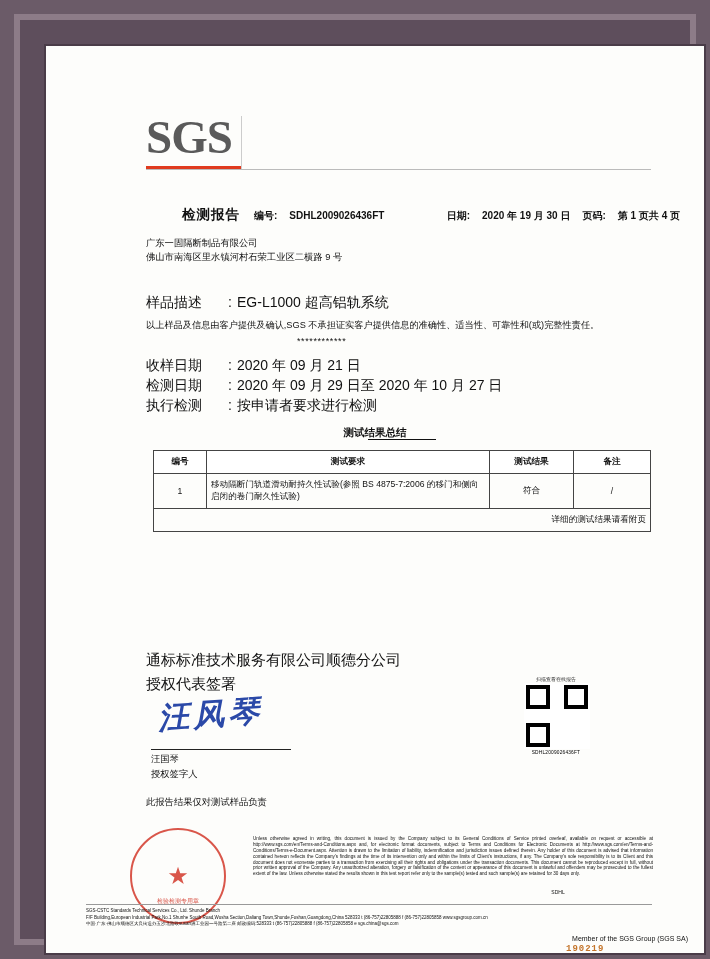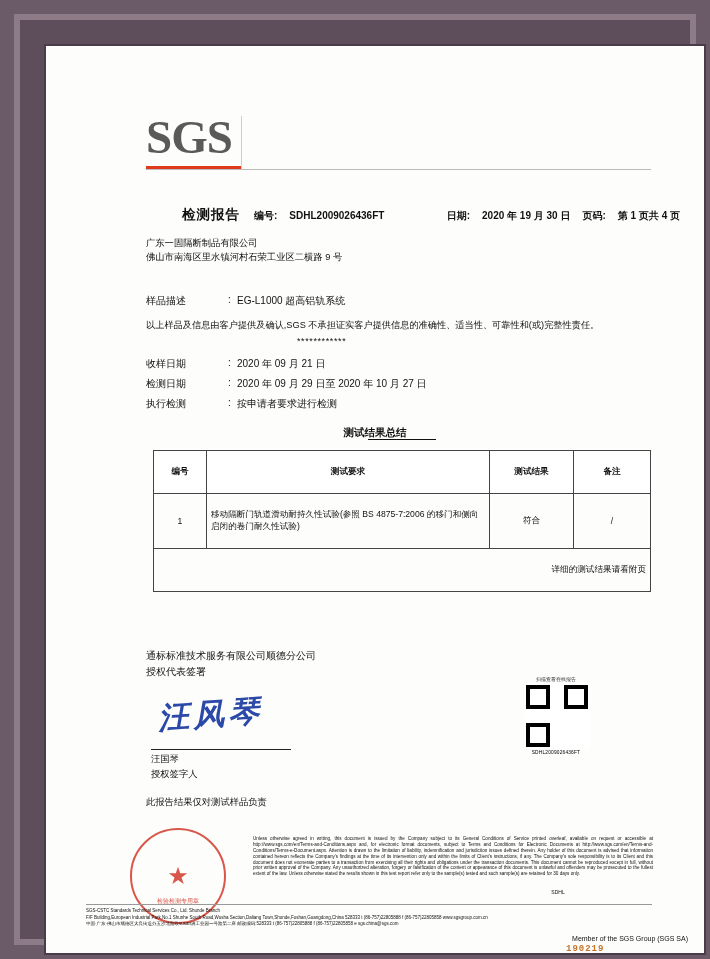--- a/index.html
+++ b/index.html
@@ -64,21 +64,21 @@
     letter-spacing:1px;margin-right:14px;
   }
   .rep-field{font-size:10px;color:#111;font-weight:bold;margin-right:12px;white-space:nowrap;}
   .spacer{flex:1;}
   .company-block{
     position:absolute;left:100px;top:190px;
     font-size:9.3px;color:#111;line-height:1.55;
   }
   .kv{
     position:absolute;left:100px;
-    font-size:10px;color:#111;
+    font-size:14px;color:#111;
     display:flex;
   }
   .kv .k{width:82px;display:inline-block;}
   .kv .sep{width:9px;display:inline-block;}
   .kv .v{display:inline-block;}
   .note-line{
     position:absolute;left:100px;top:273px;width:510px;
     font-size:9.2px;color:#111;line-height:1.5;
   }
   .stars{
@@ -92,33 +92,33 @@
   .section-underline{
     position:absolute;left:322px;top:393px;width:68px;height:1px;background:#111;
   }
   table.results{
     position:absolute;left:107px;top:404px;
     width:498px;border-collapse:collapse;
     font-size:8.6px;color:#111;
   }
   table.results th, table.results td{
     border:1px solid #444;
-    padding:15px 4px;
+    padding:5px 4px;
     vertical-align:middle;
   }
   table.results th{font-weight:bold;text-align:center;background:#fff;}
   .col-no{width:44px;text-align:center;}
   .col-req{}
   .col-res{width:75px;text-align:center;}
   .col-rem{width:68px;text-align:center;}
   .detail-row td{padding:4px 6px;text-align:right;}
   
   .sig-block{
     position:absolute;left:100px;top:602px;
-    font-size:10px;color:#111;line-height:1.6;
+    font-size:15px;color:#111;line-height:1.6;
   }
   .signature{
     position:absolute;left:112px;top:648px;
     font-family:"Liberation Serif", serif;
     font-size:31px;color:#2b49a8;
     font-style:italic;font-weight:bold;
     letter-spacing:4px;
     transform:rotate(-4deg);
   }
   .sig-line{

